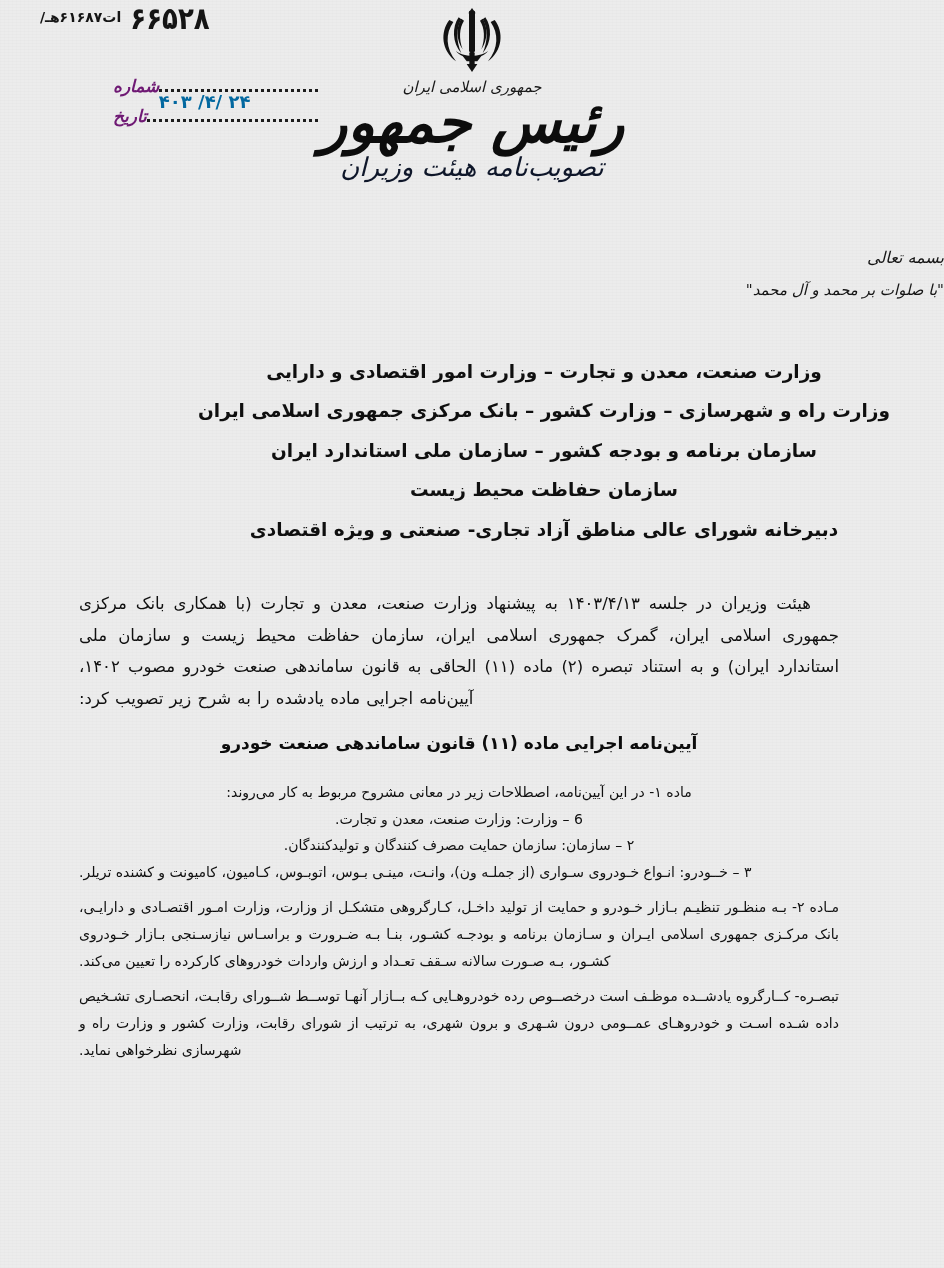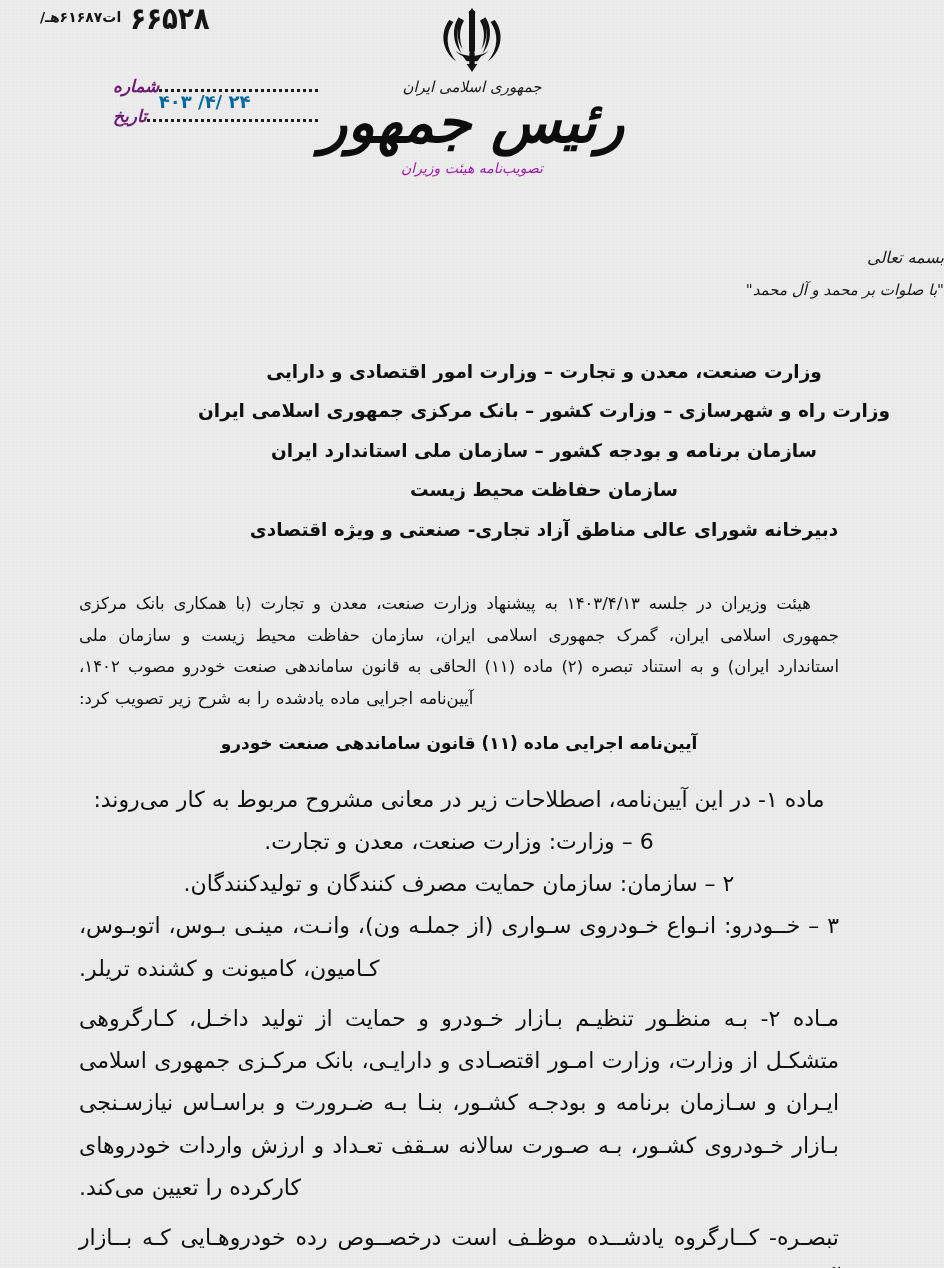--- a/index.html
+++ b/index.html
@@ -122,25 +122,25 @@
     margin-top: -4px;
     font-size: 57px;
     font-family: "DejaVu Serif", serif;
     font-style: italic;
     font-weight: bold;
     color: #0d0d0d;
     line-height: 1.05;
     letter-spacing: -1px;
   }
   .doc-kind {
-    margin-top: 8px;
-    font-size: 14px;
-    font-family: "DejaVu Serif", serif;
-    font-style: italic;
-    color: #a21caf;
+    margin-top: 0px;
+    font-size: 26px;
+    font-family: "DejaVu Serif", serif;
+    font-style: italic;
+    color: #0f172a;
     letter-spacing: 0.5px;
   }
 
   
   .invocation {
     position: absolute;
     top: 248px;
     width: 944px;
     text-align: right;
   }
@@ -197,21 +197,21 @@
   .section-title {
     margin: 18px 0 26px 0;
     font-size: 17px;
     font-weight: bold;
     text-align: center;
     color: #0d0d0d;
     font-family: "DejaVu Sans", sans-serif;
   }
   .clause {
     margin: 0;
-    font-size: 22px;
+    font-size: 14px;
     line-height: 1.92;
     text-align: justify;
     text-align-last: left;
     color: #101010;
     font-family: "DejaVu Sans", sans-serif;
   }
   .clause.centered-last { text-align-last: center; }
   .spacer-sm { height: 8px; }
 
   

